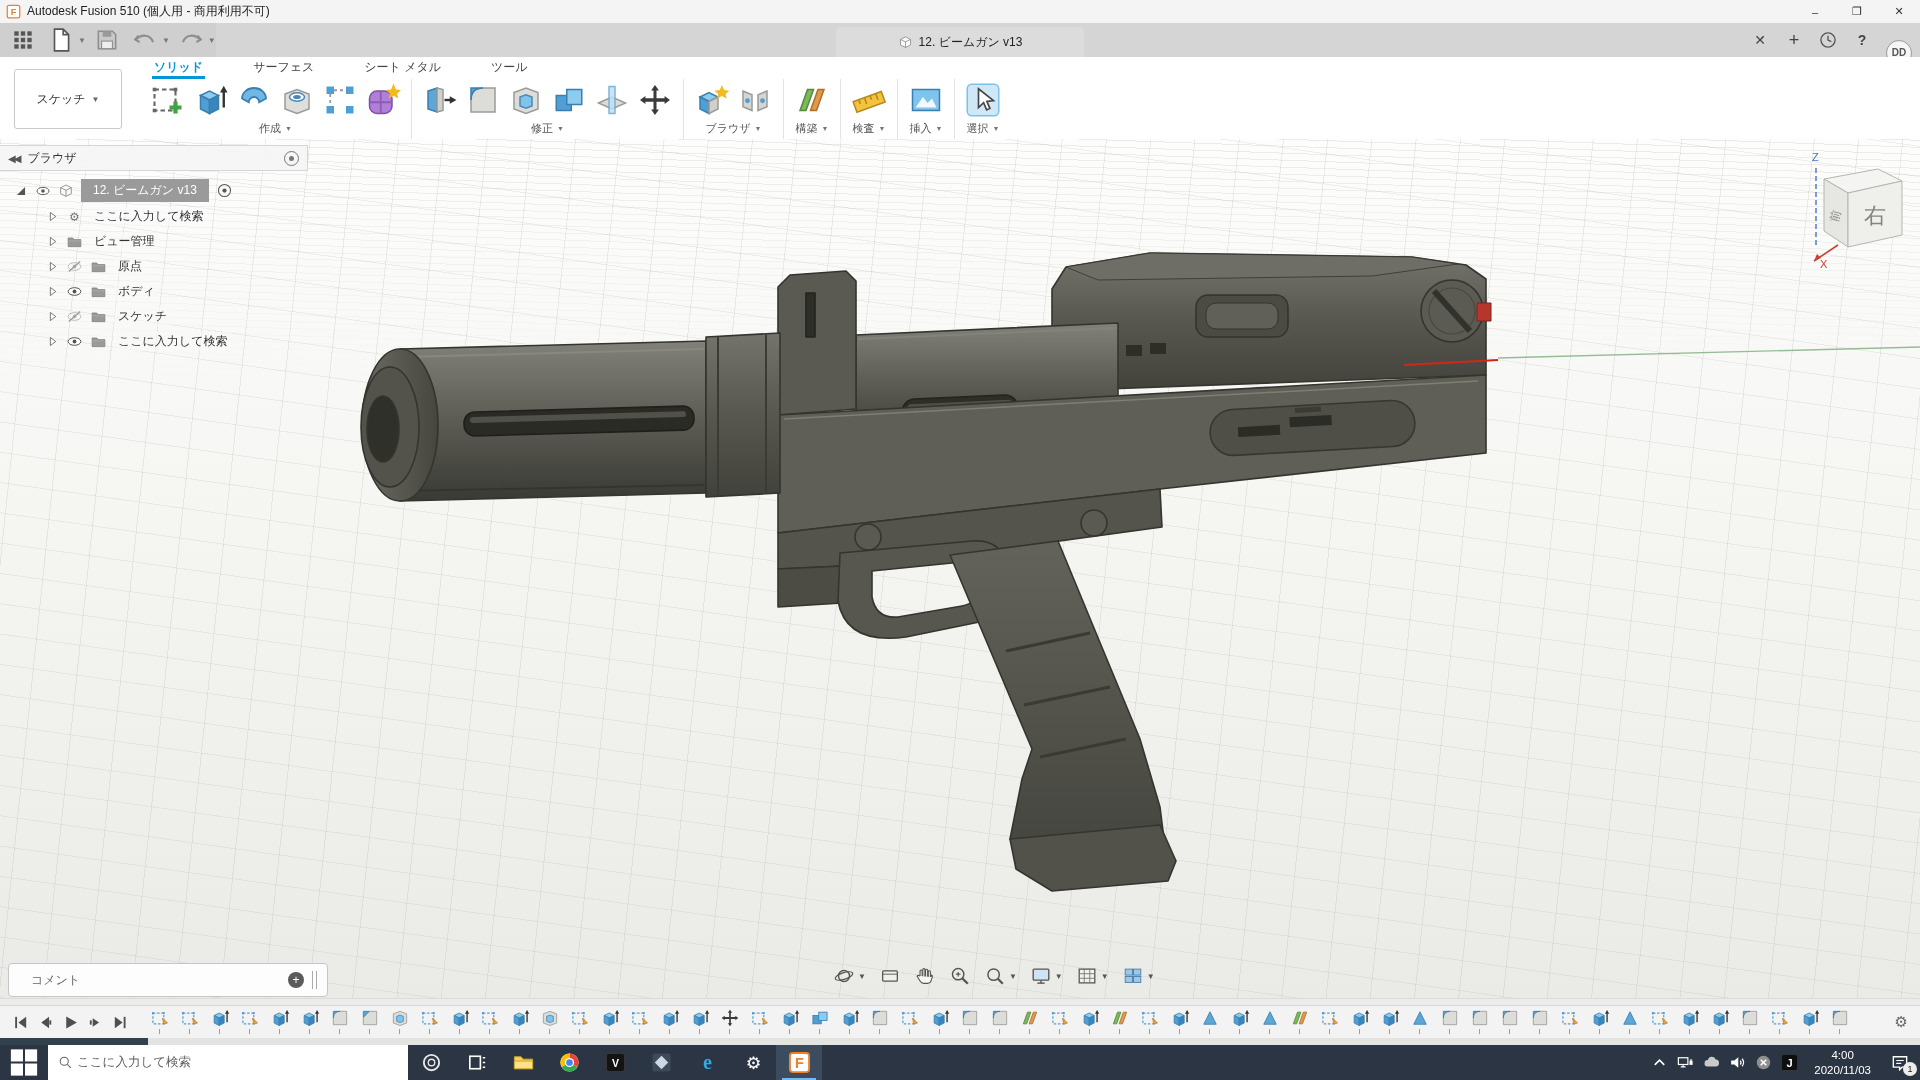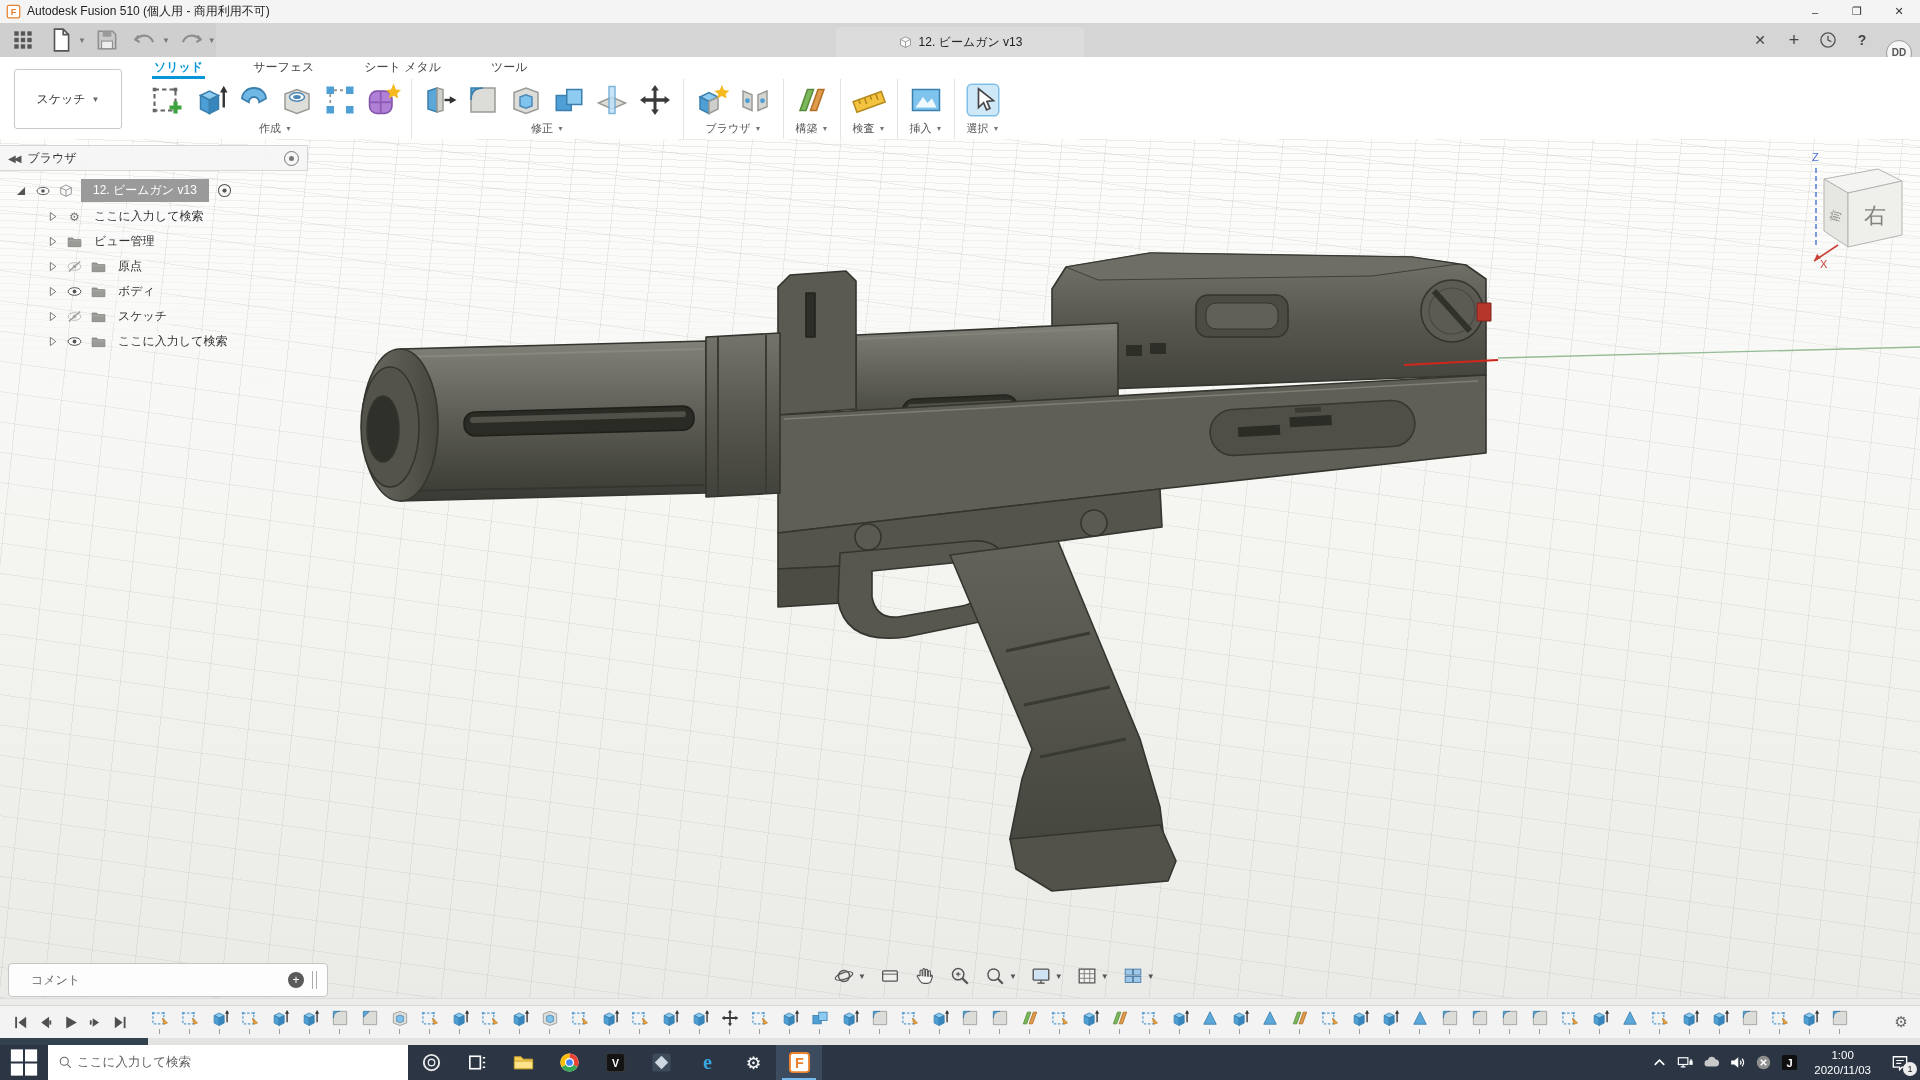--- a/index.html
+++ b/index.html
@@ -1521,21 +1521,21 @@
             </svg>
           </span>
           <span class="gi ">
             <svg viewBox="0 0 24 24" xmlns="http://www.w3.org/2000/svg">
               <rect x="2.5" y="2.5" width="19" height="19" rx="2" fill="#0f0f0f"></rect>
               <text x="12" y="17.5" font-size="14" font-weight="bold" fill="#fff" text-anchor="middle" font-family="Liberation Sans">J</text>
             </svg>
           </span>
         </div>
       <div class="tb-clock">
-        <span>1:00</span>
+        <span>4:00</span>
         <span>2020/11/03</span>
       </div>
       <div class="tb-notif">
         <span class="gi">
             <svg viewBox="0 0 24 24" xmlns="http://www.w3.org/2000/svg">
               <path d="M4,4.5 h16 v12.5 h-5.5 l-3,3 v-3 H4 z" fill="none" stroke="#fff" stroke-width="1.6"></path>
               <path d="M7.5,9 h9 M7.5,12.5 h6" stroke="#fff" stroke-width="1.4"></path>
             </svg>
           </span>
         <span class="tb-badge">1</span>

